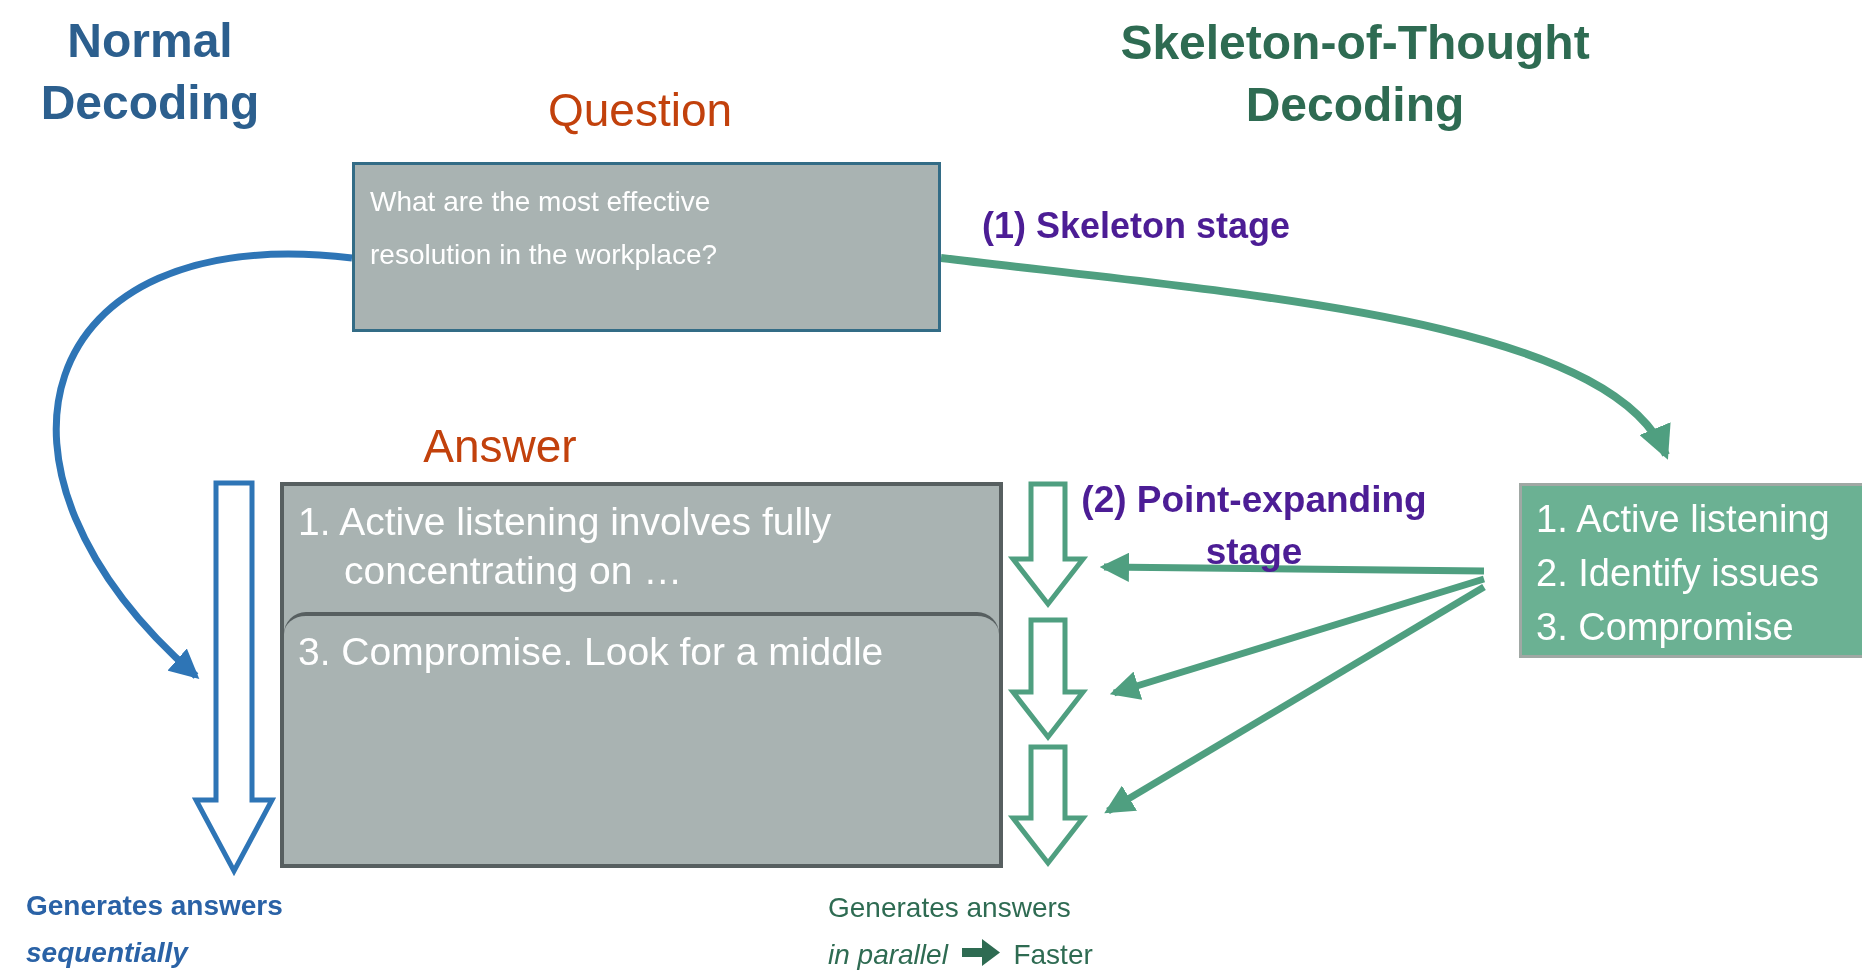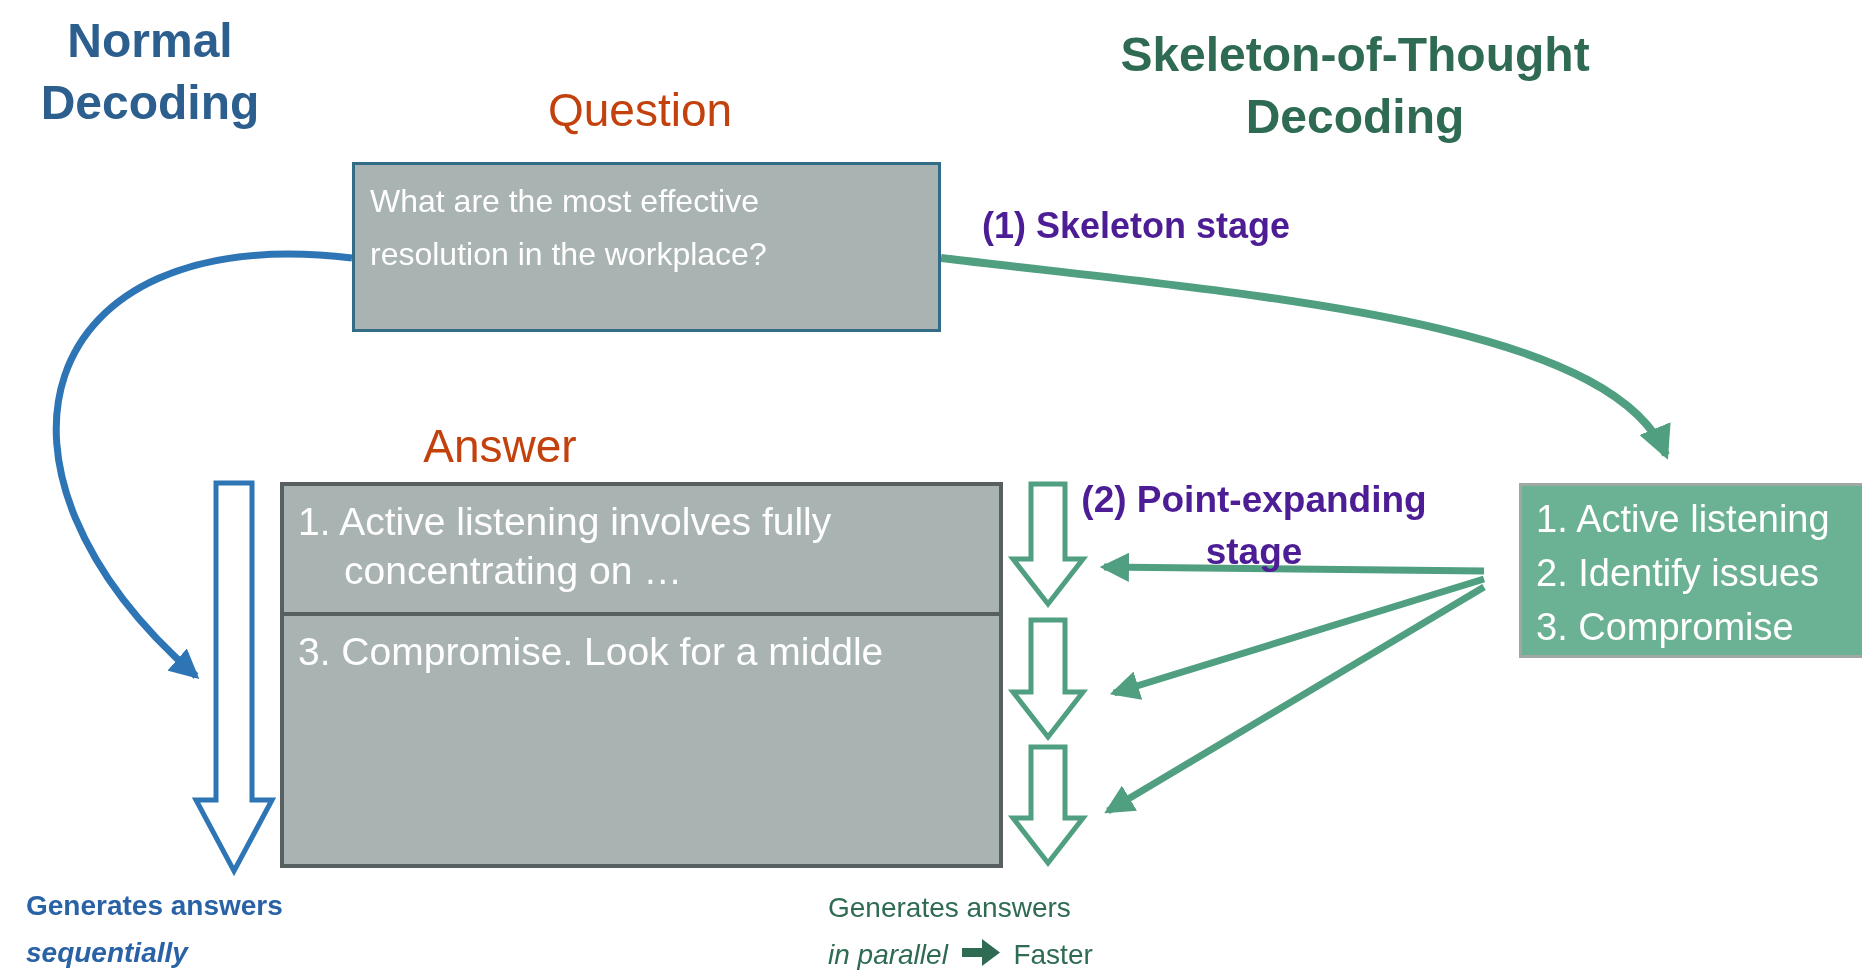--- a/index.html
+++ b/index.html
@@ -17,31 +17,31 @@
 
   .qa-label { color:#c2410c; font-size:46px; line-height:52px; text-align:center; font-weight:400; }
 
   .stage-label { color:#4c1d95; font-weight:bold; font-size:36px; line-height:52px; }
   #stage2-label { text-align:center; font-size:37px; }
 
   .gray-box { background:#A9B3B2; box-sizing:border-box; color:#FFFFFF; }
 
   #question-box {
     left:352px; top:162px; width:589px; height:170px;
-    border:3px solid #336C86; font-size:32px; line-height:53px;
+    border:3px solid #336C86; font-size:28px; line-height:53px;
     padding:10px 0 0 15px;
   }
 
   #answer-box {
     left:280px; top:482px; width:723px; height:386px;
     border:4px solid #575F60; background:#A9B3B2; box-sizing:border-box;
   }
   .answer-row {
     box-sizing:border-box; height:126px; color:#FFFFFF;
-    font-size:39px; line-height:49px; padding:11px 0 0 14px;
+    font-size:39px; line-height:49px; padding:11px 0 0 14px;border-radius:22px;
   }
   .answer-row + .answer-row { border-top:4px solid #575F60; }
   .answer-cont { margin-left:46px; }
 
   #skeleton-box {
     left:1483px; top:483px; width:356px; height:175px;
     background:#6BB193; border:3px solid #A0A8A4; box-sizing:border-box;
     color:#FFFFFF; font-size:38px; line-height:54px; padding:6px 0 0 14px;margin-left:36px;
   }
 
@@ -79,21 +79,21 @@
     <polygon points="1031,484 1065,484 1065,559 1083,559 1048,604 1013,559 1031,559" fill="#ffffff" stroke="#4F9F80" stroke-width="5"></polygon>
     <polygon points="1031,620 1065,620 1065,692 1083,692 1048,737 1013,692 1031,692" fill="#ffffff" stroke="#4F9F80" stroke-width="5"></polygon>
     <polygon points="1031,747 1065,747 1065,818 1083,818 1048,863 1013,818 1031,818" fill="#ffffff" stroke="#4F9F80" stroke-width="5"></polygon>
   </svg>
 
   <div class="abs title title-blue" style="left:30px; top:10px; width:240px;">
     <div>Normal</div>
     <div>Decoding</div>
   </div>
 
-  <div class="abs title title-green" style="left:1055px; top:24px; width:600px;">
+  <div class="abs title title-green" style="left:1055px; top:12px; width:600px;">
     <div>Skeleton-of-Thought</div>
     <div>Decoding</div>
   </div>
 
   <div class="abs qa-label" style="left:520px; top:84px; width:240px;">Question</div>
 
   <div class="abs qa-label" style="left:380px; top:420px; width:240px;">Answer</div>
 
   <div class="abs stage-label" style="left:982px; top:200px;">(1) Skeleton stage</div>
 

